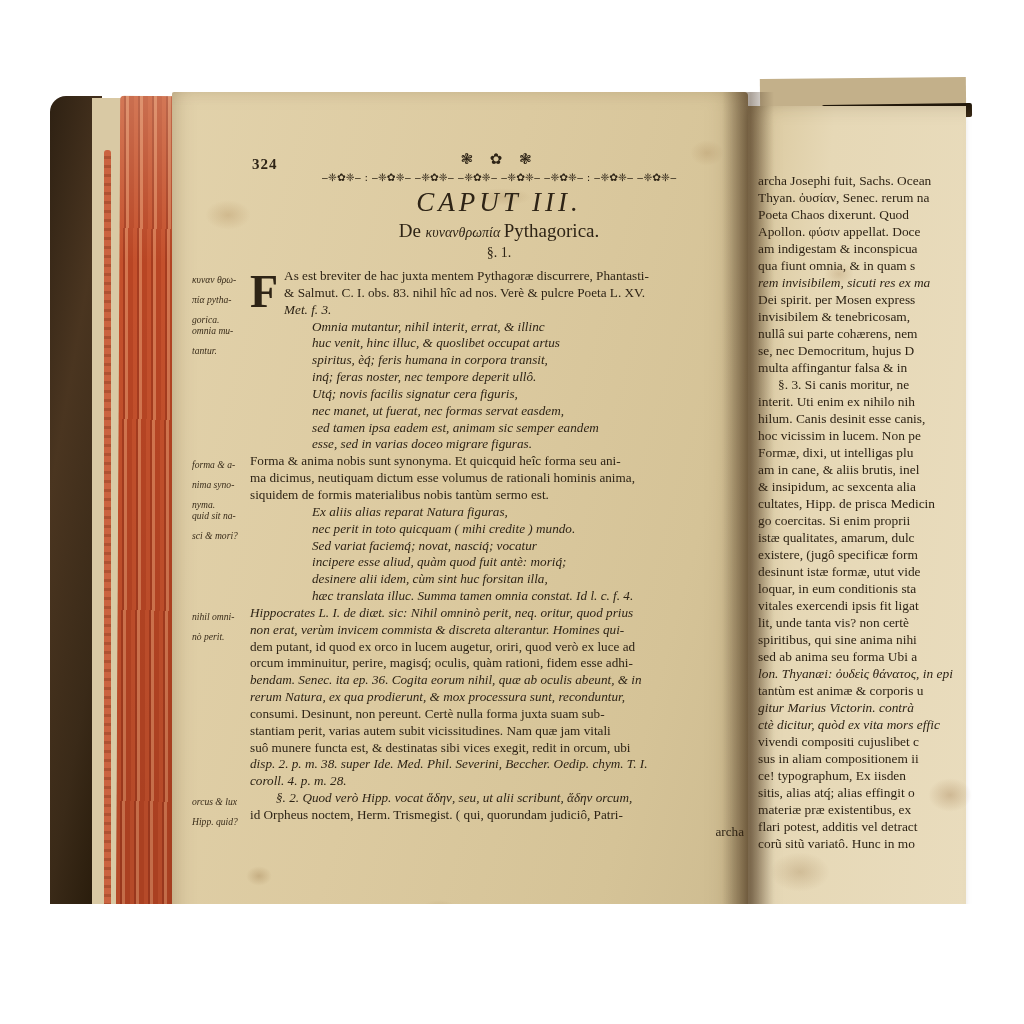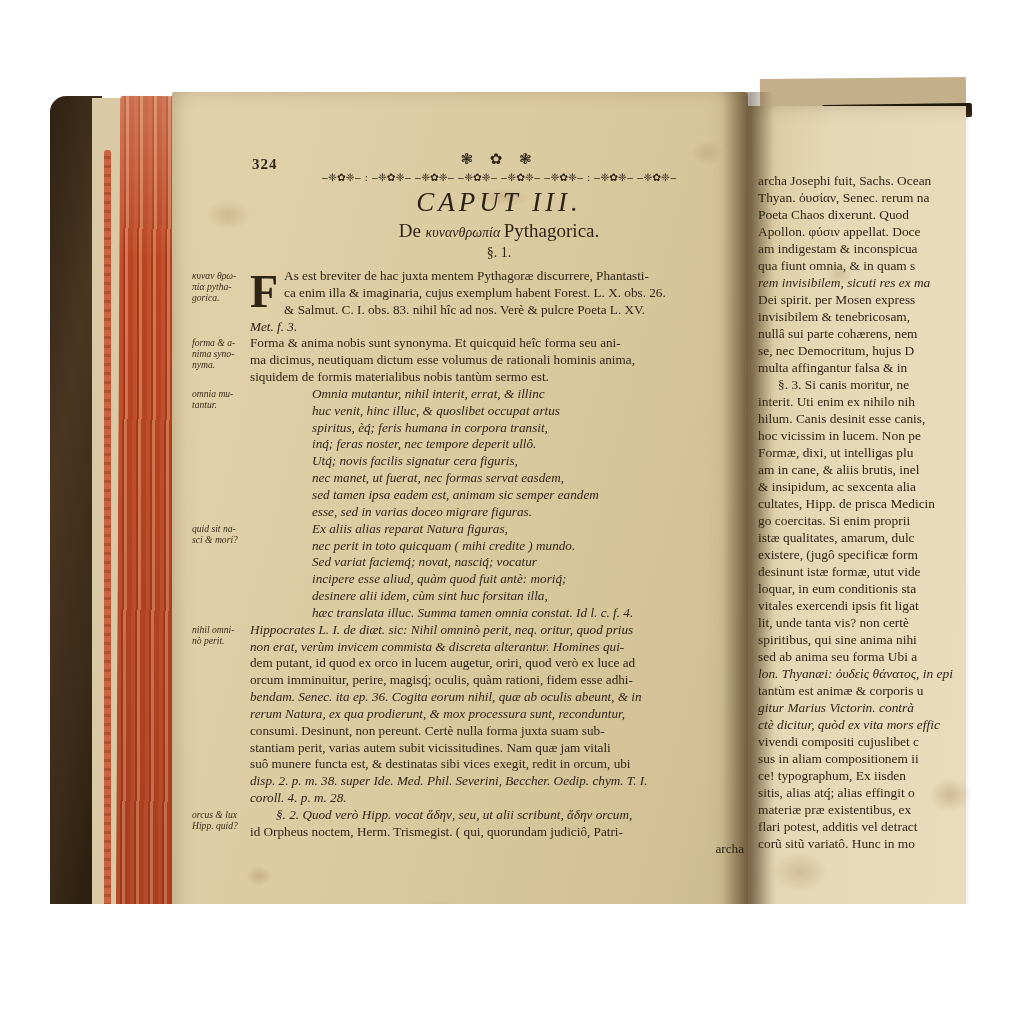--- a/index.html
+++ b/index.html
@@ -53,21 +53,21 @@
 
   
   .text-col{position:absolute;left:78px;top:176px;width:498px;font-size:13.2px;line-height:16.85px;}
   .block{position:relative;}
   .line{white-space:nowrap;}
   .line.it{font-style:italic;}
   .line.ind{text-indent:26px;font-style:italic;}
   .verse .line{font-style:italic;margin-left:62px;}
   .drop-cap{float:left;font-size:46px;line-height:44px;height:48px;padding:2px 6px 0 0;font-weight:bold;}
   .margin-note{position:absolute;left:-58px;top:2px;width:54px;
-    font-size:9.6px;line-height:11px;font-style:italic;white-space:pre-line;color:#392c1a;}
+    font-size:9.6px;line-height:20px;font-style:italic;white-space:pre-line;color:#392c1a;}
   .catchword{text-align:right;padding-right:4px;}
 
   
   .rp-text{position:absolute;left:10px;top:66px;width:420px;font-size:13.4px;line-height:17.0px;}
   .rp-text .line{white-space:nowrap;}
 
   
   .stain{position:absolute;border-radius:50%;pointer-events:none;}
   .s1{left:205px;top:200px;width:46px;height:30px;background:radial-gradient(rgba(150,105,50,.22),rgba(150,105,50,0) 70%);}
   .s2{left:690px;top:140px;width:34px;height:26px;background:radial-gradient(rgba(140,95,45,.18),rgba(140,95,45,0) 70%);}
@@ -103,43 +103,42 @@
       <div class="section-mark">§. 1.</div>
     </div>
 
     <div class="text-col">
         <div class="block para">
           <div class="margin-note">κυναν θρω-
 πία pytha-
 gorica.</div>
           <span class="drop-cap">F</span>
           <div class="line ">As est breviter de hac juxta mentem Pythagoræ discurrere, Phantasti-</div>
-          <div class="line ">ca enim illa &amp; imaginaria, cujus exemplum habent Forest. L. X. obs. 26.</div>
           <div class="line ">&amp; Salmut. C. I. obs. 83. nihil hîc ad nos.  Verè &amp; pulcre Poeta L. XV.</div>
           <div class="line it">Met. f. 3.</div>
-        </div>
-        <div class="block para">
-          <div class="margin-note">forma &amp; a-
-nima syno-
-nyma.</div>
-          <div class="line ">Forma &amp; anima nobis sunt synonyma.   Et quicquid heîc forma seu ani-</div>
-          <div class="line ">ma dicimus, neutiquam dictum esse volumus de rationali hominis anima,</div>
-          <div class="line ">siquidem de formis materialibus nobis tantùm sermo est.</div>
         </div>
         <div class="block verse">
           <div class="margin-note">omnia mu-
 tantur.</div>
           <div class="line ">Omnia mutantur, nihil interit, errat, &amp; illinc</div>
           <div class="line ">huc venit, hinc illuc, &amp; quoslibet occupat artus</div>
           <div class="line ">spiritus, èq́; feris humana in corpora transit,</div>
           <div class="line ">inq́; feras noster, nec tempore deperit ullô.</div>
           <div class="line ">Utq́; novis facilis signatur cera figuris,</div>
           <div class="line ">nec manet, ut fuerat, nec formas servat easdem,</div>
           <div class="line ">sed tamen ipsa eadem est, animam sic semper eandem</div>
           <div class="line ">esse, sed in varias doceo migrare figuras.</div>
+        </div>
+        <div class="block para">
+          <div class="margin-note">forma &amp; a-
+nima syno-
+nyma.</div>
+          <div class="line ">Forma &amp; anima nobis sunt synonyma.   Et quicquid heîc forma seu ani-</div>
+          <div class="line ">ma dicimus, neutiquam dictum esse volumus de rationali hominis anima,</div>
+          <div class="line ">siquidem de formis materialibus nobis tantùm sermo est.</div>
         </div>
         <div class="block verse">
           <div class="margin-note">quid sit na-
 sci &amp; mori?</div>
           <div class="line ">Ex aliis alias reparat Natura figuras,</div>
           <div class="line ">nec perit in toto quicquam ( mihi credite ) mundo.</div>
           <div class="line ">Sed variat faciemq́; novat, nasciq́; vocatur</div>
           <div class="line ">incipere esse aliud, quàm quod fuit antè: moriq́;</div>
           <div class="line ">desinere alii idem, cùm sint huc forsitan illa,</div>
           <div class="line ">hæc translata illuc.   Summa tamen omnia constat. Id l. c. f. 4.</div>

